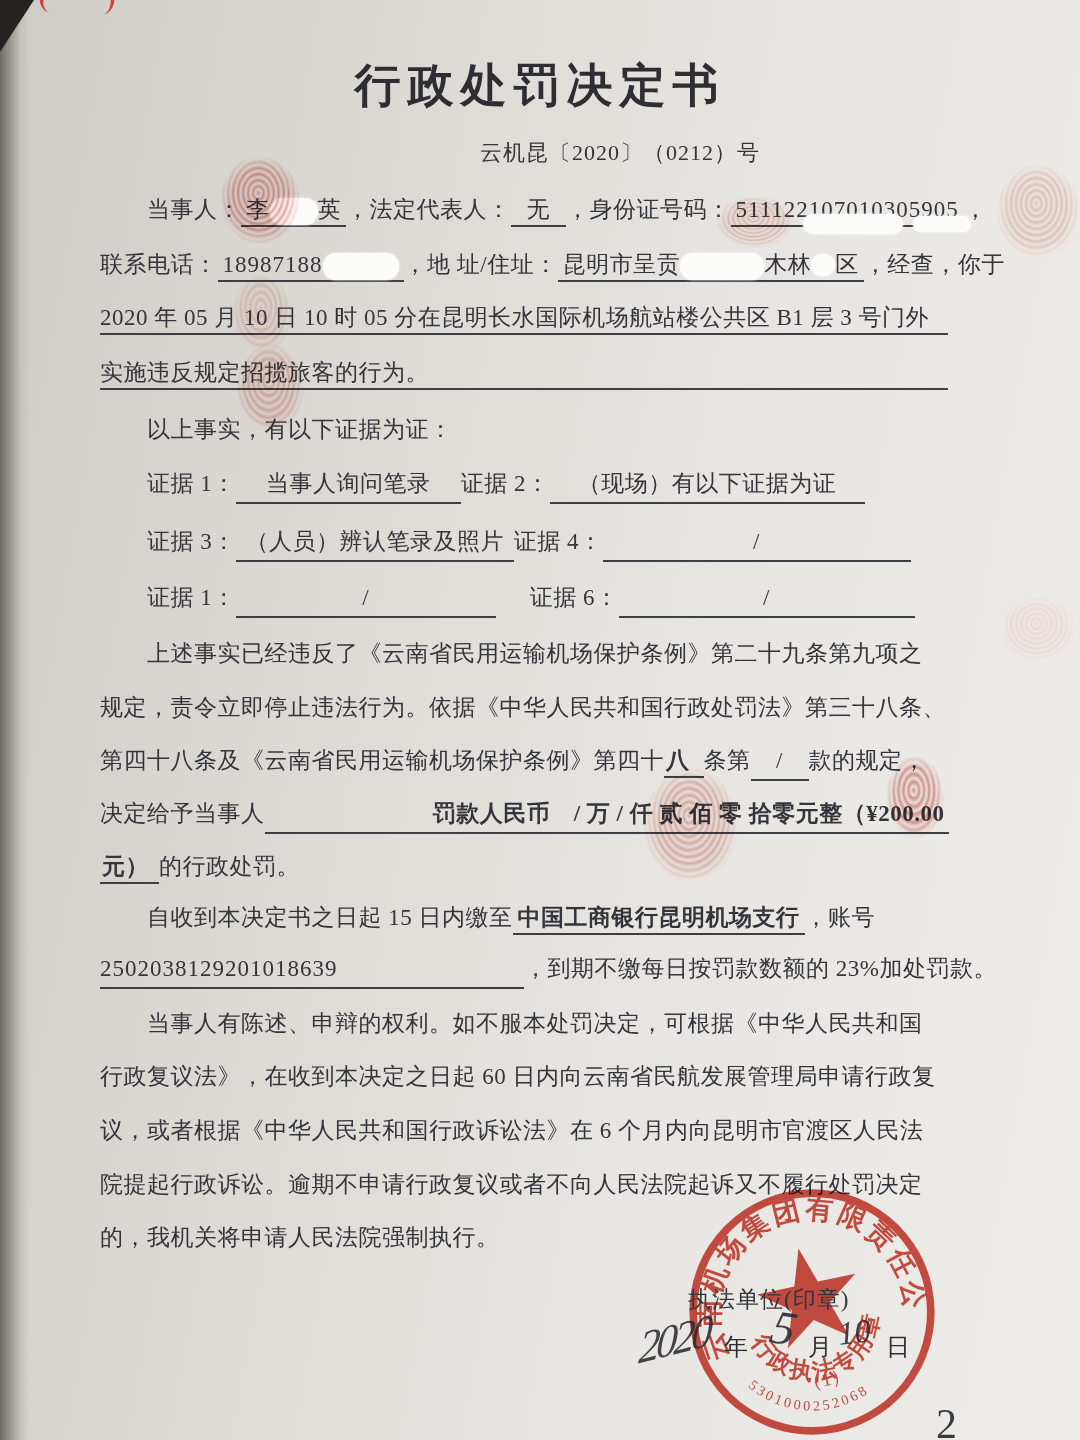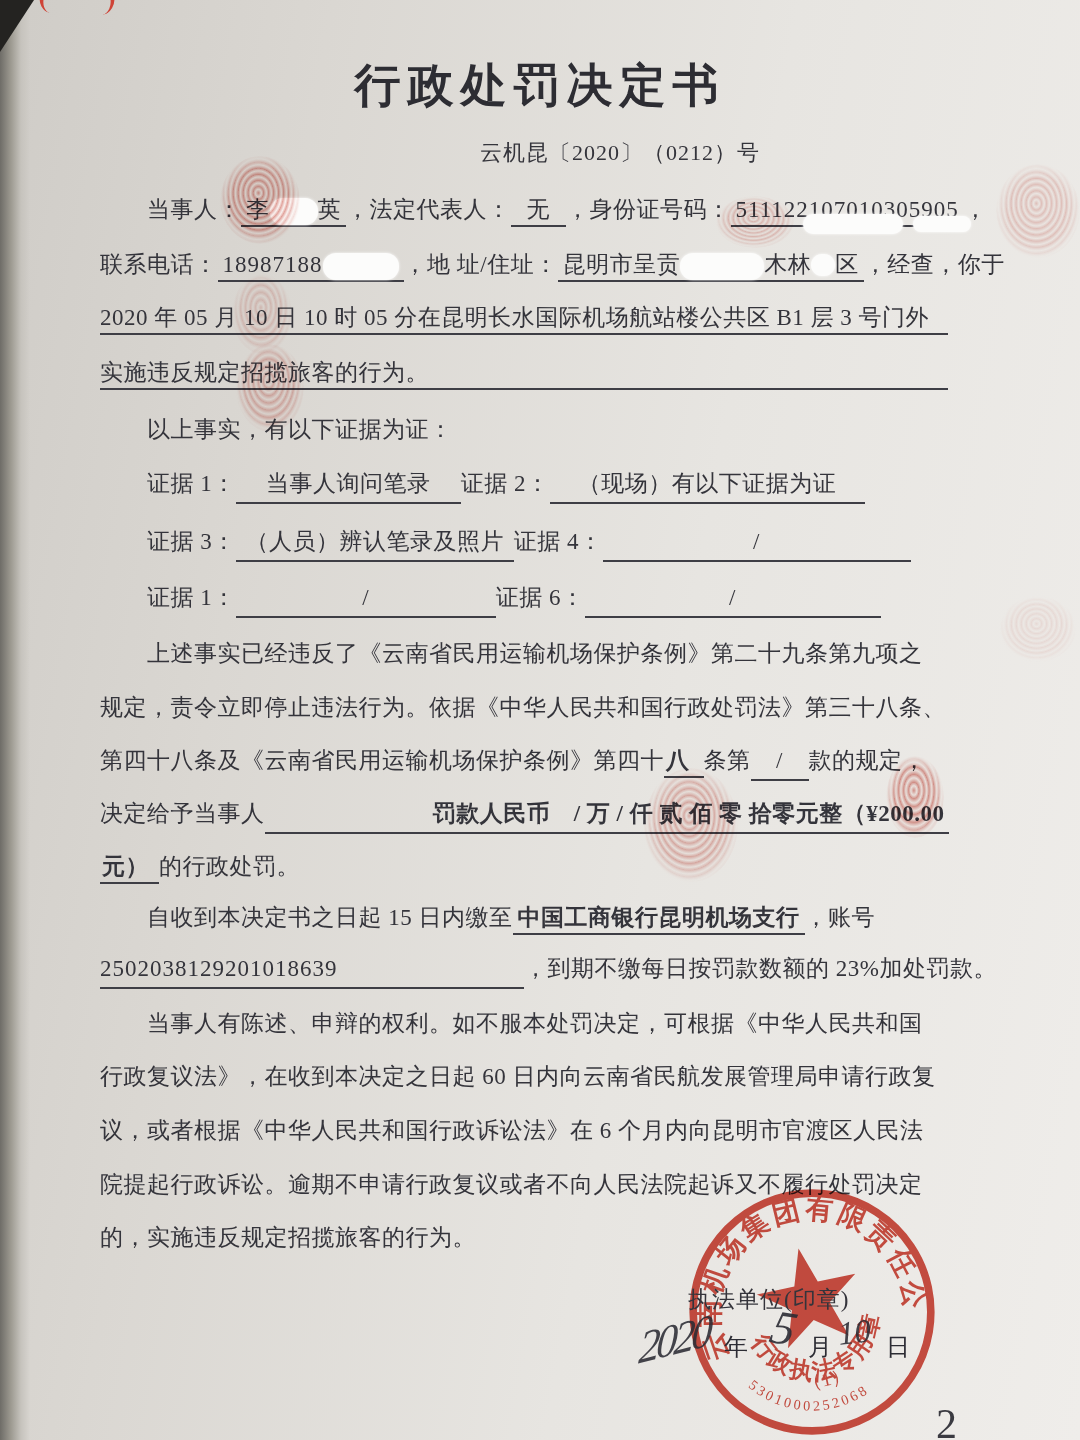--- a/index.html
+++ b/index.html
@@ -107,21 +107,21 @@
     <span class="u-wide">实施违反规定招揽旅客的行为。</span>
   </div>
 
   <div class="ln ind" style="top:468px">
     <span>证据 1：</span><span class="u-fix" style="width:225px">当事人询问笔录</span><span style="">证据 2：</span><span class="u-fix" style="width:315px">（现场）有以下证据为证</span>
   </div>
   <div class="ln ind" style="top:526px">
     <span>证据 3：</span><span class="u-fix" style="width:278px">（人员）辨认笔录及照片</span><span>证据 4：</span><span class="u-fix" style="width:308px">/</span>
   </div>
   <div class="ln ind" style="top:582px">
-    <span>证据 1：</span><span class="u-fix" style="width:260px">/</span><span style="">证据 6：</span><span class="u-fix" style="width:296px">/</span>
+    <span>证据 1：</span><span class="u-fix" style="width:260px">/</span><span style="margin-left:34px">证据 6：</span><span class="u-fix" style="width:296px">/</span>
   </div>
 
   <div class="ln ind" style="top:638px">上述事实已经违反了《云南省民用运输机场保护条例》第二十九条第九项之</div>
   <div class="ln" style="top:692px">规定，责令立即停止违法行为。依据《中华人民共和国行政处罚法》第三十八条、</div>
   <div class="ln" style="top:745px">
     <span>第四十八条及《云南省民用运输机场保护条例》第四十</span><span class="u bold" style="padding:0 14px 3px 2px">八</span><span>条第</span><span class="u-fix" style="width:58px">/</span><span>款的规定，</span>
   </div>
   <div class="ln" style="top:798px">
     <span>决定给予当事人</span><span class="amount-u bold">
         <span>罚款人民币　/ 万 / 仟 贰 佰 零 拾零元整</span>
@@ -136,21 +136,21 @@
     <span>自收到本决定书之日起 15 日内缴至</span><span class="u bold">中国工商银行昆明机场支行</span><span>，账号</span>
   </div>
   <div class="ln" style="top:953px">
     <span class="u-acct">2502038129201018639</span><span>，到期不缴每日按罚款数额的 23%加处罚款。</span>
   </div>
 
   <div class="ln ind" style="top:1008px">当事人有陈述、申辩的权利。如不服本处罚决定，可根据《中华人民共和国</div>
   <div class="ln" style="top:1061px">行政复议法》，在收到本决定之日起 60 日内向云南省民航发展管理局申请行政复</div>
   <div class="ln" style="top:1115px">议，或者根据《中华人民共和国行政诉讼法》在 6 个月内向昆明市官渡区人民法</div>
   <div class="ln" style="top:1169px">院提起行政诉讼。逾期不申请行政复议或者不向人民法院起诉又不履行处罚决定</div>
-  <div class="ln" style="top:1222px">的，实施违反规定招揽旅客的行为。</div>
+  <div class="ln" style="top:1222px">的，我机关将申请人民法院强制执行。</div>
 
   <div class="unit-label">执法单位(印章)</div>
   <span class="hw hw-year">2020</span>
   <span class="hw pr-year">年</span>
   <span class="hw hw-month">5</span>
   <span class="hw pr-month">月</span>
   <span class="hw hw-day">10</span>
   <span class="hw pr-day">日</span>
 
   <svg class="stamp" viewBox="0 0 260 260">

